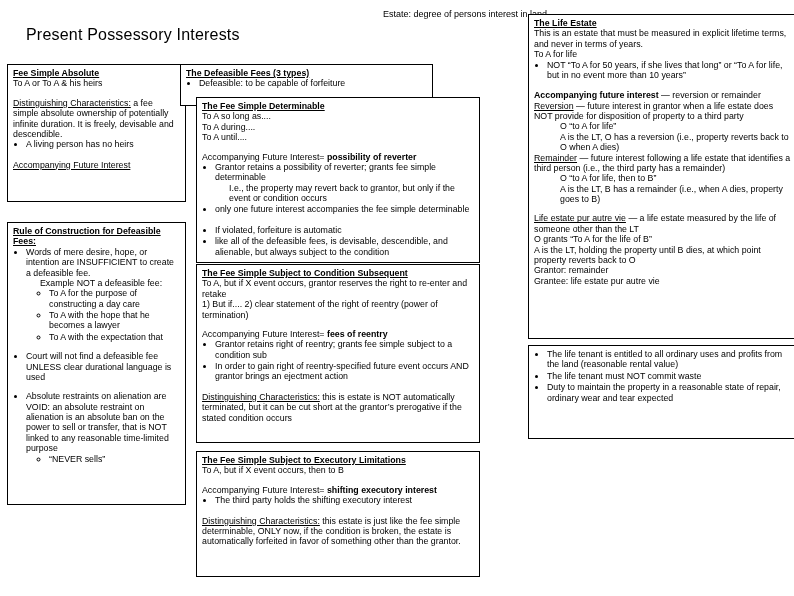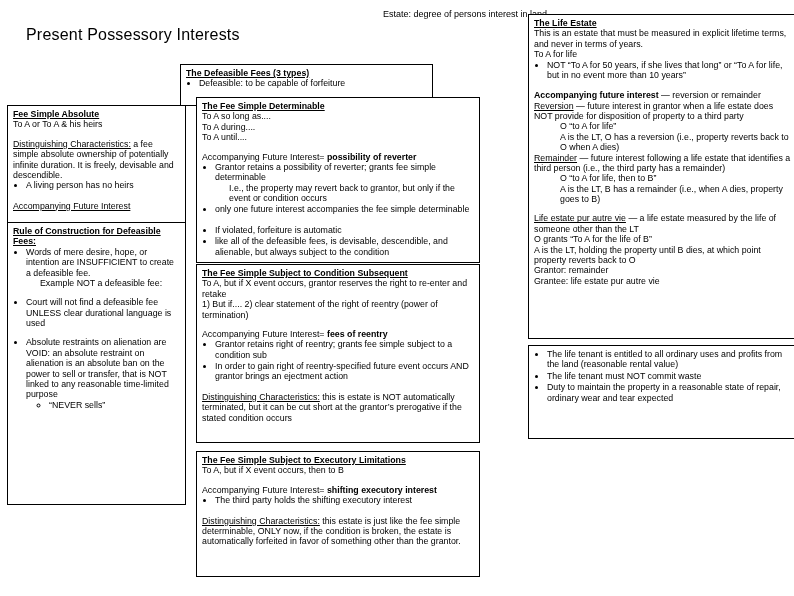--- a/index.html
+++ b/index.html
@@ -33,21 +33,21 @@
   .b { font-weight: 700; }
   .line { margin: 0; }
   ul { margin: 0; padding-left: 13px; list-style-type: disc; }
   ul.circle { list-style-type: circle; margin-left: 10px; padding-left: 13px; }
   li { margin: 0 0 1px 0; }
   li.mb { margin-bottom: 9px; }
   .gap { height: 9px; }
   .indent { margin-left: 26px; }
   .sub-label { margin-left: 14px; }
 
-  #box-fsa  { left: 7px;   top: 64px;  width: 167px; min-height: 129px; margin-top: 41px; }
+  #box-fsa  { left: 7px;   top: 64px;  width: 167px; min-height: 129px; }
   #box-roc  { left: 7px;   top: 222px; width: 167px; min-height: 274px; }
   #box-df   { left: 180px; top: 64px;  width: 241px; min-height: 33px; }
   #box-fsd  { left: 196px; top: 97px;  width: 272px; min-height: 154px; }
   #box-fscs { left: 196px; top: 264px; width: 272px; min-height: 170px; }
   #box-fsel { left: 196px; top: 451px; width: 272px; min-height: 117px; }
   #box-le   { left: 528px; top: 14px;  width: 258px; min-height: 316px; }
   #box-lt   { left: 528px; top: 345px; width: 258px; min-height: 85px; }
 </style>
 </head>
 <body>
@@ -66,20 +66,25 @@
   <div class="gap"></div>
   <div class="line u">Accompanying Future Interest</div>
 </div>
 
 <div class="box" id="box-roc">
   <div class="box-title">Rule of Construction for Defeasible Fees:</div>
   <ul>
     <li class="mb">
       <span>Words of mere desire, hope, or intention are INSUFFICIENT to create a defeasible fee.</span>
       <div class="sub-label">Example NOT a defeasible fee:</div>
+      <ul class="circle">
+        <li>To A for the purpose of constructing a day care</li>
+        <li>To A with the hope that he becomes a lawyer</li>
+        <li>To A with the expectation that</li>
+      </ul>
     </li>
     <li class="mb">Court will not find a defeasible fee UNLESS clear durational language is used</li>
     <li>
       <span>Absolute restraints on alienation are VOID: an absolute restraint on alienation is an absolute ban on the power to sell or transfer, that is NOT linked to any reasonable time-limited purpose</span>
       <ul class="circle">
         <li>“NEVER sells”</li>
       </ul>
     </li>
   </ul>
 </div>

